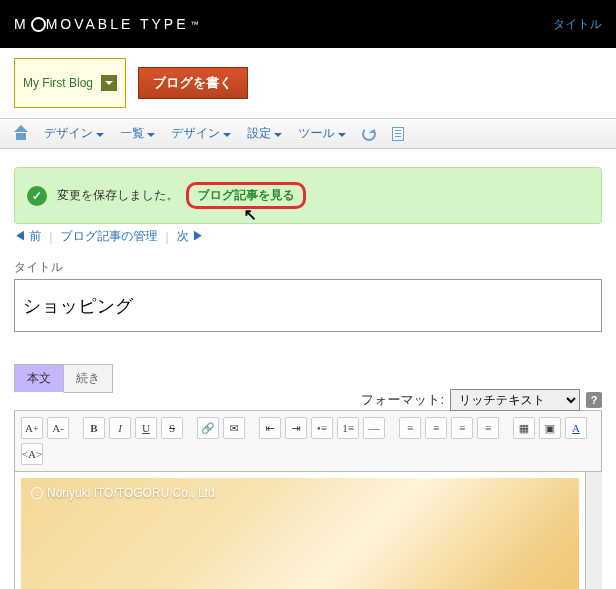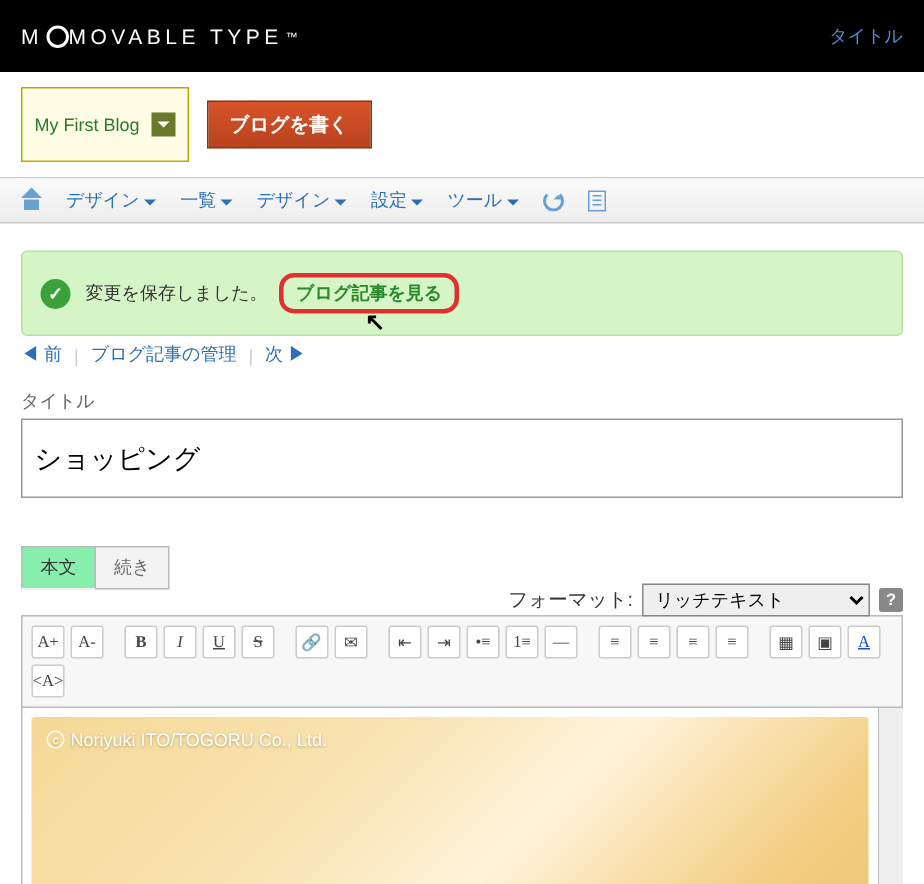--- a/index.html
+++ b/index.html
@@ -34,23 +34,23 @@
   h1.page-title { font-family: "Hiragino Mincho Pro", serif; font-weight: normal; font-size: 26px; color: #555; padding: 10px 14px 6px; }
   .subnav { display: flex; justify-content: flex-end; gap: 8px; padding: 0 14px 8px; color: #999; align-items:center;}
   .subnav a { color: #2b6fb6; text-decoration: none; }
   .subnav .sep { color: #ccc; }
   .editor-area { padding: 0 14px 14px; }
   .label { color: #666; font-size: 12px; margin: 6px 0 3px; }
   .title-input { width: 100%; border: 1px solid #999; padding: 15px 8px; font-size: 18px; font-family: inherit;}
   .tabs-row { display: flex; align-items: center; margin-top: 14px; justify-content: space-between;}
   .tabs { display: flex; }
   .tab { border: 1px solid #bbb; padding: 5px 12px; background: #f3f3f3; color: #666; font-size: 12px; margin-right: -1px; }
-  .tab.active { background: #86efac; border-bottom-color: #fff; color: #333; position: relative; z-index: 2;}
+  .tab.active { background: #c4b5fd; border-bottom-color: #fff; color: #333; position: relative; z-index: 2;}
   .format { display: flex; align-items: center; gap: 6px; font-size: 13px; margin-top: 43px;}
-  .format select { border: 1px solid #888; padding: 2px 4px; font-size: 12px; width: 152px;}
+  .format select { border: 1px solid #888; padding: 2px 4px; font-size: 12px; width: 130px;}
   .help-ico { width: 16px; height: 16px; background: #888; color: #fff; display: inline-flex; align-items: center; justify-content: center; font-weight: bold; border-radius:2px; font-size:11px;}
   .toolbar { border: 1px solid #bbb; background: #f7f7f7; padding: 6px; display: flex; flex-wrap: wrap; gap: 4px; margin-top:-1px;}
   .tb-btn { width: 22px; height: 22px; border: 1px solid #ccc; background: #fff; display: inline-flex; align-items: center; justify-content: center; font-size: 11px; color: #444; border-radius:2px; font-family: serif;}
   .tb-sep { width: 6px; }
   .canvas-wrap { border: 1px solid #bbb; border-top: none; height: 190px; overflow: auto; padding: 6px; background:#fff;}
   .canvas-img { height: 100%; min-height: 178px; background: linear-gradient(135deg, #f5d896 0%, #f8e4b3 35%, #fff4da 55%, #f3cf86 80%, #edc36b 100%); position: relative; border-radius: 2px;}
   .canvas-caption { position: absolute; top: 8px; left: 10px; color: #fff; font-size: 12px; text-shadow: 0 1px 2px rgba(0,0,0,0.3); display:flex; align-items:center; gap:4px;}
   .cc-ico { width:12px;height:12px;border:1.5px solid #fff;border-radius:50%;display:inline-flex;align-items:center;justify-content:center;font-size:8px;}
   .scrollbar-stub { width:16px; background:#eee; }
 </style>

